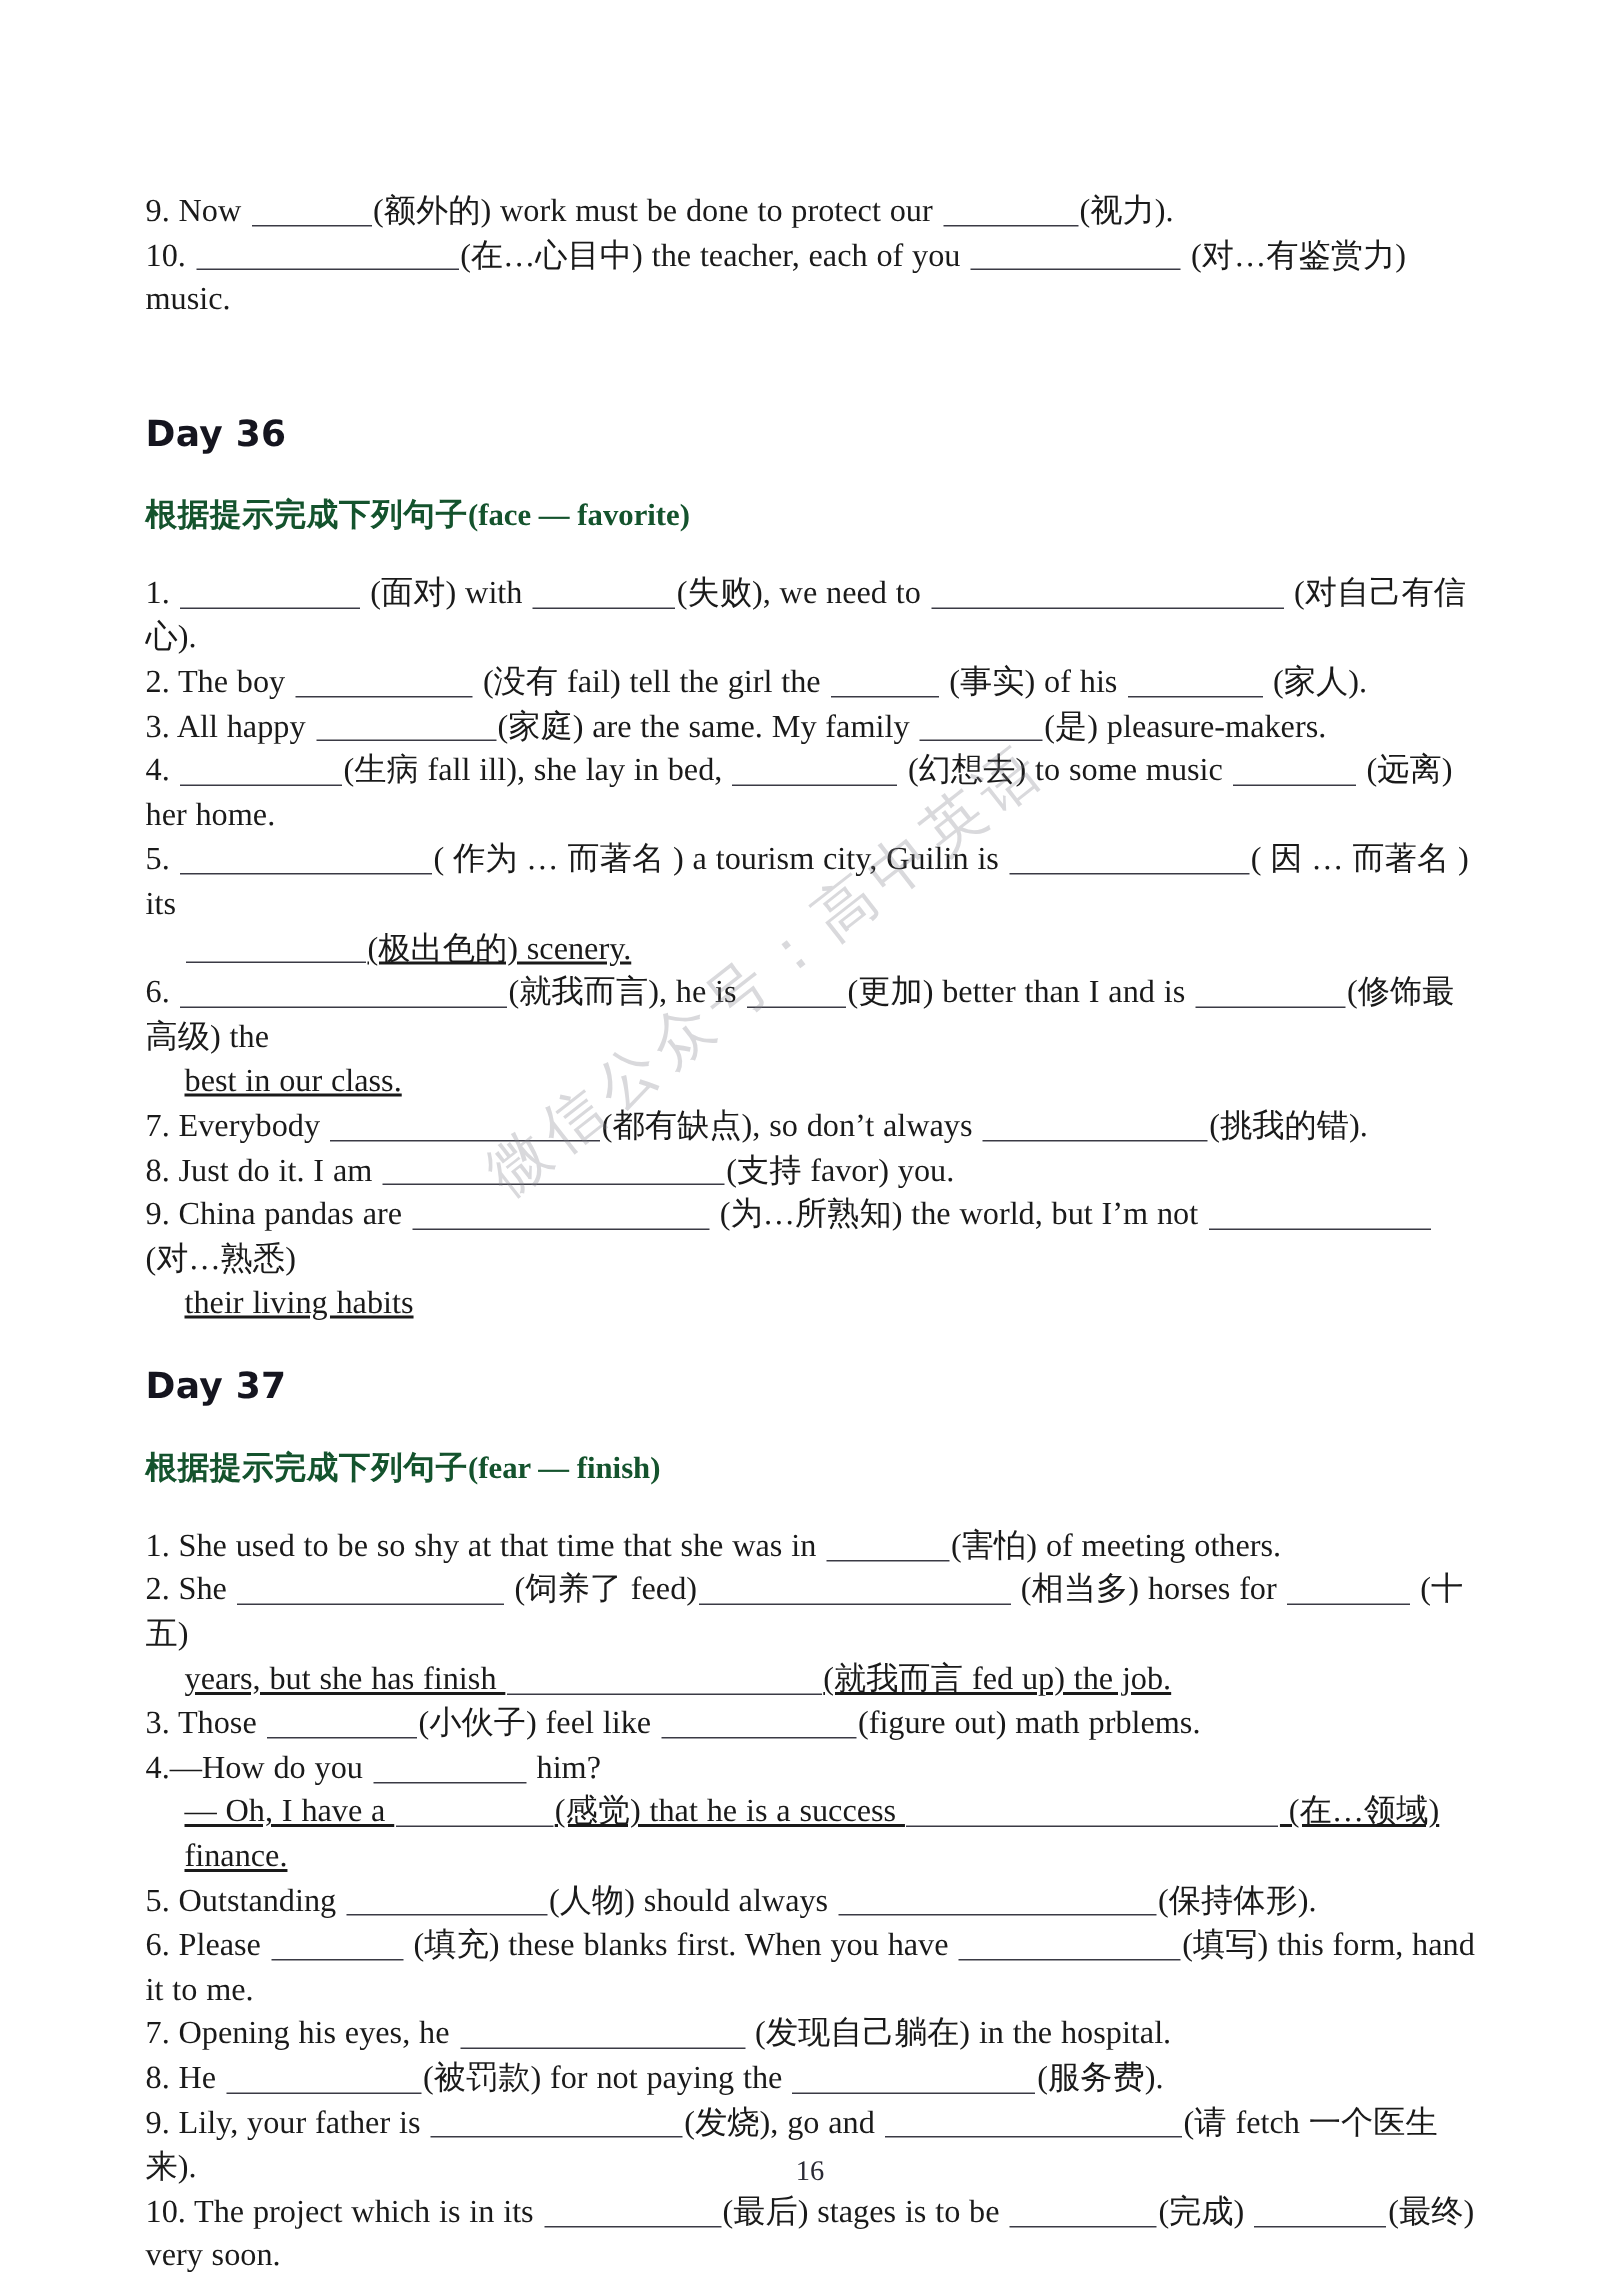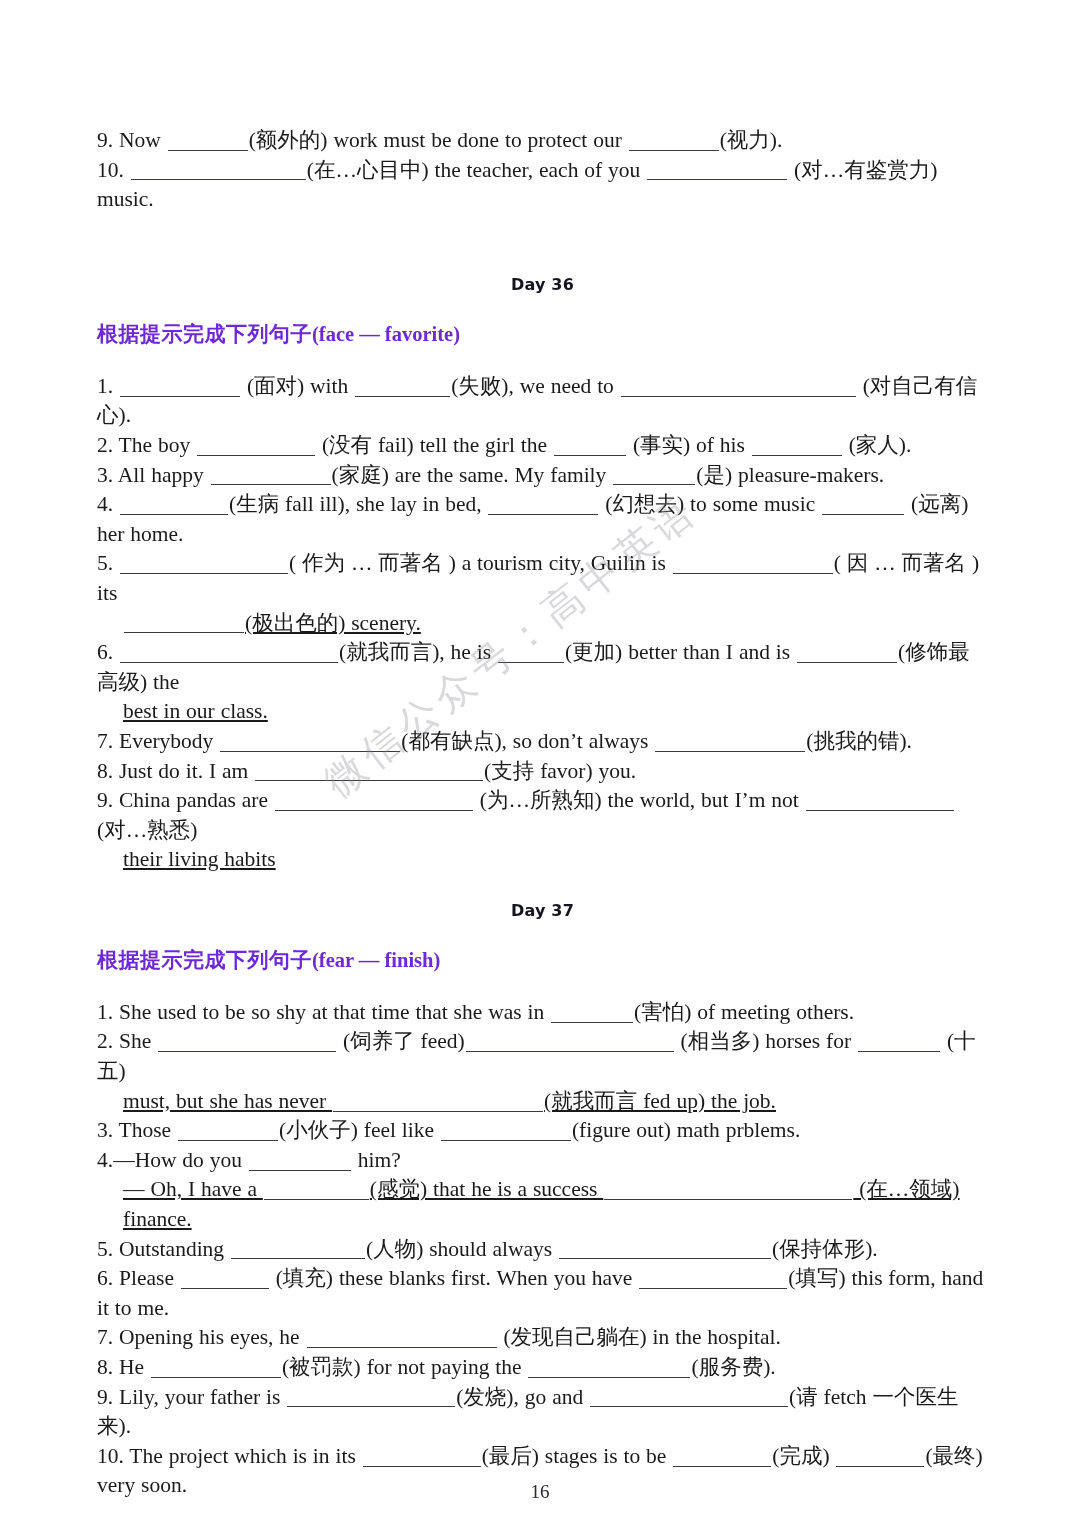--- a/index.html
+++ b/index.html
@@ -77,33 +77,32 @@
   .bl {
     display: inline-block;
     border-bottom: 1.6px solid #3a3a44;
     height: 0.95em;
     vertical-align: -0.18em;
     margin: 0 1px;
   }
 
   
   .day-heading {
-    text-align: center;
     font-family: "DejaVu Sans", "Liberation Sans", sans-serif;
     font-weight: bold;
-    font-size: 16px;
+    font-size: 24px;
     color: #15151f;
     letter-spacing: 0.2px;
   }
 
   
   .prompt {
     font-weight: bold;
     font-size: 21px;
-    color: #6d28d9;
+    color: #14532d;
   }
   .prompt .prompt-cn {
     font-family: "DejaVu Sans", "Liberation Sans", sans-serif;
     font-weight: bold;
     font-size: 21px;
     letter-spacing: 0.5px;
   }
   .prompt .prompt-en {
     font-family: "Liberation Serif", "DejaVu Serif", serif;
     font-weight: bold;
@@ -118,21 +117,20 @@
 
   .pagenum {
     position: absolute;
     left: 0;
     top: 1437px;
     width: 1080px;
     text-align: center;
     font-size: 19px;
     color: #2a2a35;
     font-family: "Liberation Serif", "DejaVu Serif", serif;
-    margin-top: 44px;
   }
 </style>
 </head>
 <body>
 
 <div class="page">
 
   <div class="watermark">
     <span>微信公众号：高中英语</span>
   </div>
@@ -187,21 +185,21 @@
           <div class="day-heading">Day 37</div>
           <div class="sp-after-day"></div>
           <div class="prompt"><span class="prompt-cn">根据提示完成下列句子</span><span class="prompt-en">(fear  —  finish)</span></div>
           <div class="sp-after-prompt"></div>
           <div>
             <div class="qblock">
               <div class="qline"><span>1. She used to be so shy at that time that she was in </span><span class="bl" style="width: 82px;"></span><span>(害怕) of meeting others.</span></div>
             </div>
             <div class="qblock">
               <div class="qline"><span>2. She </span><span class="bl" style="width: 178px;"></span><span> (饲养了 feed)</span><span class="bl" style="width: 208px;"></span><span> (相当多) horses for </span><span class="bl" style="width: 82px;"></span><span> (十五)</span></div>
-              <div class="qline cont"><span>must, but she has never </span><span class="bl" style="width: 210px;"></span><span>(就我而言 fed up) the job.</span></div>
+              <div class="qline cont"><span>years, but she has finish </span><span class="bl" style="width: 210px;"></span><span>(就我而言 fed up) the job.</span></div>
             </div>
             <div class="qblock">
               <div class="qline"><span>3. Those </span><span class="bl" style="width: 100px;"></span><span>(小伙子) feel like </span><span class="bl" style="width: 130px;"></span><span>(figure out) math prblems.</span></div>
             </div>
             <div class="qblock">
               <div class="qline"><span>4.—How do you </span><span class="bl" style="width: 102px;"></span><span> him?</span></div>
               <div class="qline cont"><span>— Oh, I have a </span><span class="bl" style="width: 105px;"></span><span>(感觉) that he is a success </span><span class="bl" style="width: 248px;"></span><span> (在…领域) finance.</span></div>
             </div>
             <div class="qblock">
               <div class="qline"><span>5. Outstanding </span><span class="bl" style="width: 134px;"></span><span>(人物) should always </span><span class="bl" style="width: 212px;"></span><span>(保持体形).</span></div>

